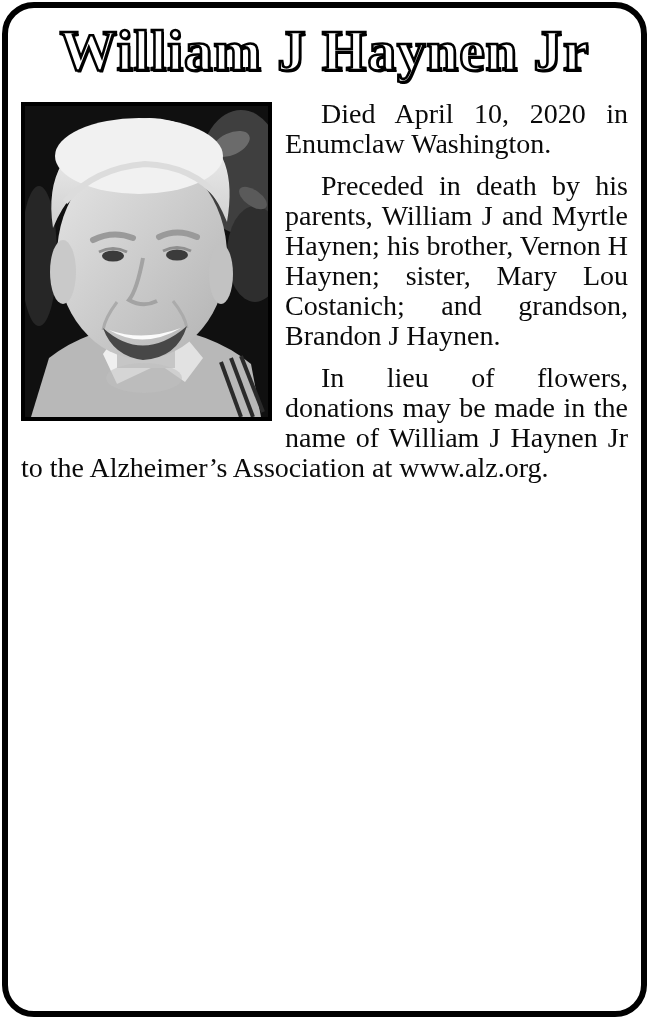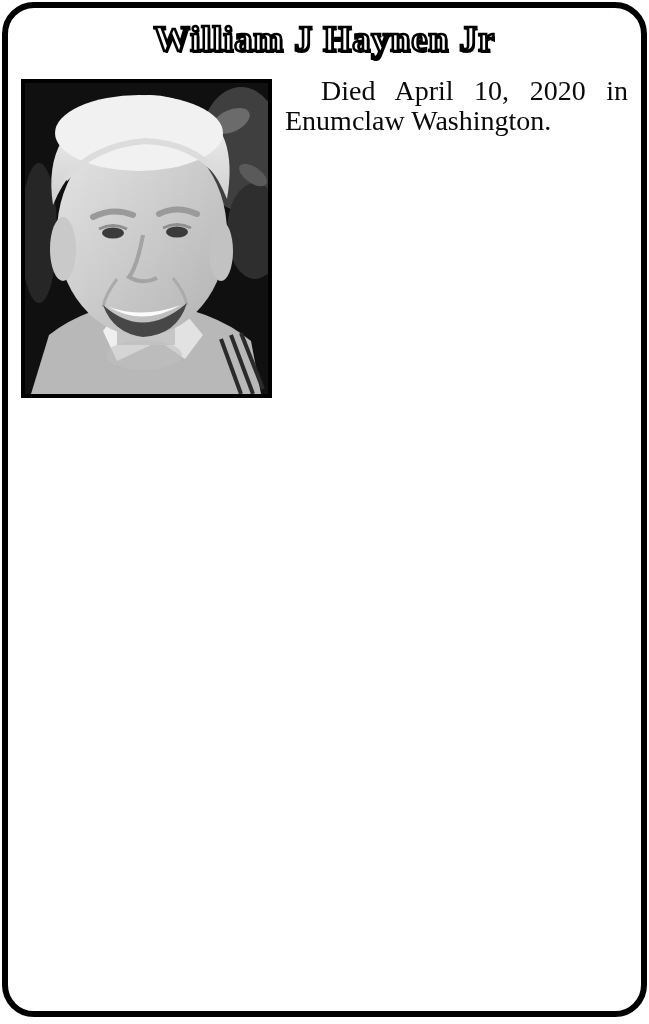--- a/index.html
+++ b/index.html
@@ -17,21 +17,21 @@
     border-radius: 32px;
     background: #ffffff;
     padding: 10px 13px 0 13px;
     overflow: hidden;
   }
   .title {
     margin: 2px 0 16px 0;
     text-align: center;
     font-family: "Liberation Serif", serif;
     font-weight: 700;
-    font-size: 36px;
+    font-size: 57px;
     line-height: 1.1;
     letter-spacing: 1px;
     color: #ffffff;
     -webkit-text-stroke: 2.6px #000000;
     text-shadow: 1.5px 1.5px 0 #000000;
   }
   @supports not (-webkit-text-stroke: 1px #000) {
     .title { color: #000000; text-shadow: none; }
   }
   .body-text {
@@ -120,15 +120,17 @@
         <path d="M148,195 Q160,210 162,222" fill="none" stroke="#ababab" stroke-width="3"></path>
 
         <path d="M78,222 Q118,258 162,220 Q152,252 118,254 Q88,250 78,222 Z" fill="#474747"></path>
         <path d="M84,224 Q118,244 156,222 Q118,236 84,224 Z" fill="#fbfbfb"></path>
 
         <ellipse cx="119" cy="272" rx="38" ry="15" fill="#c0c0c0" opacity="0.55"></ellipse>
       </svg>
     </figure>
 
     <p>Died April 10, 2020 in Enumclaw Washington.</p>
+    <p>Preceded in death by his parents, William J and Myrtle Haynen; his brother, Vernon H Haynen; sister, Mary Lou Costanich; and grandson, Brandon J Haynen.</p>
+    <p>In lieu of flowers, donations may be made in the name of William J Haynen Jr to the Alzheimer’s Association at www.alz.org.</p>
 
   </div>
 </div>
 
 </body></html>

